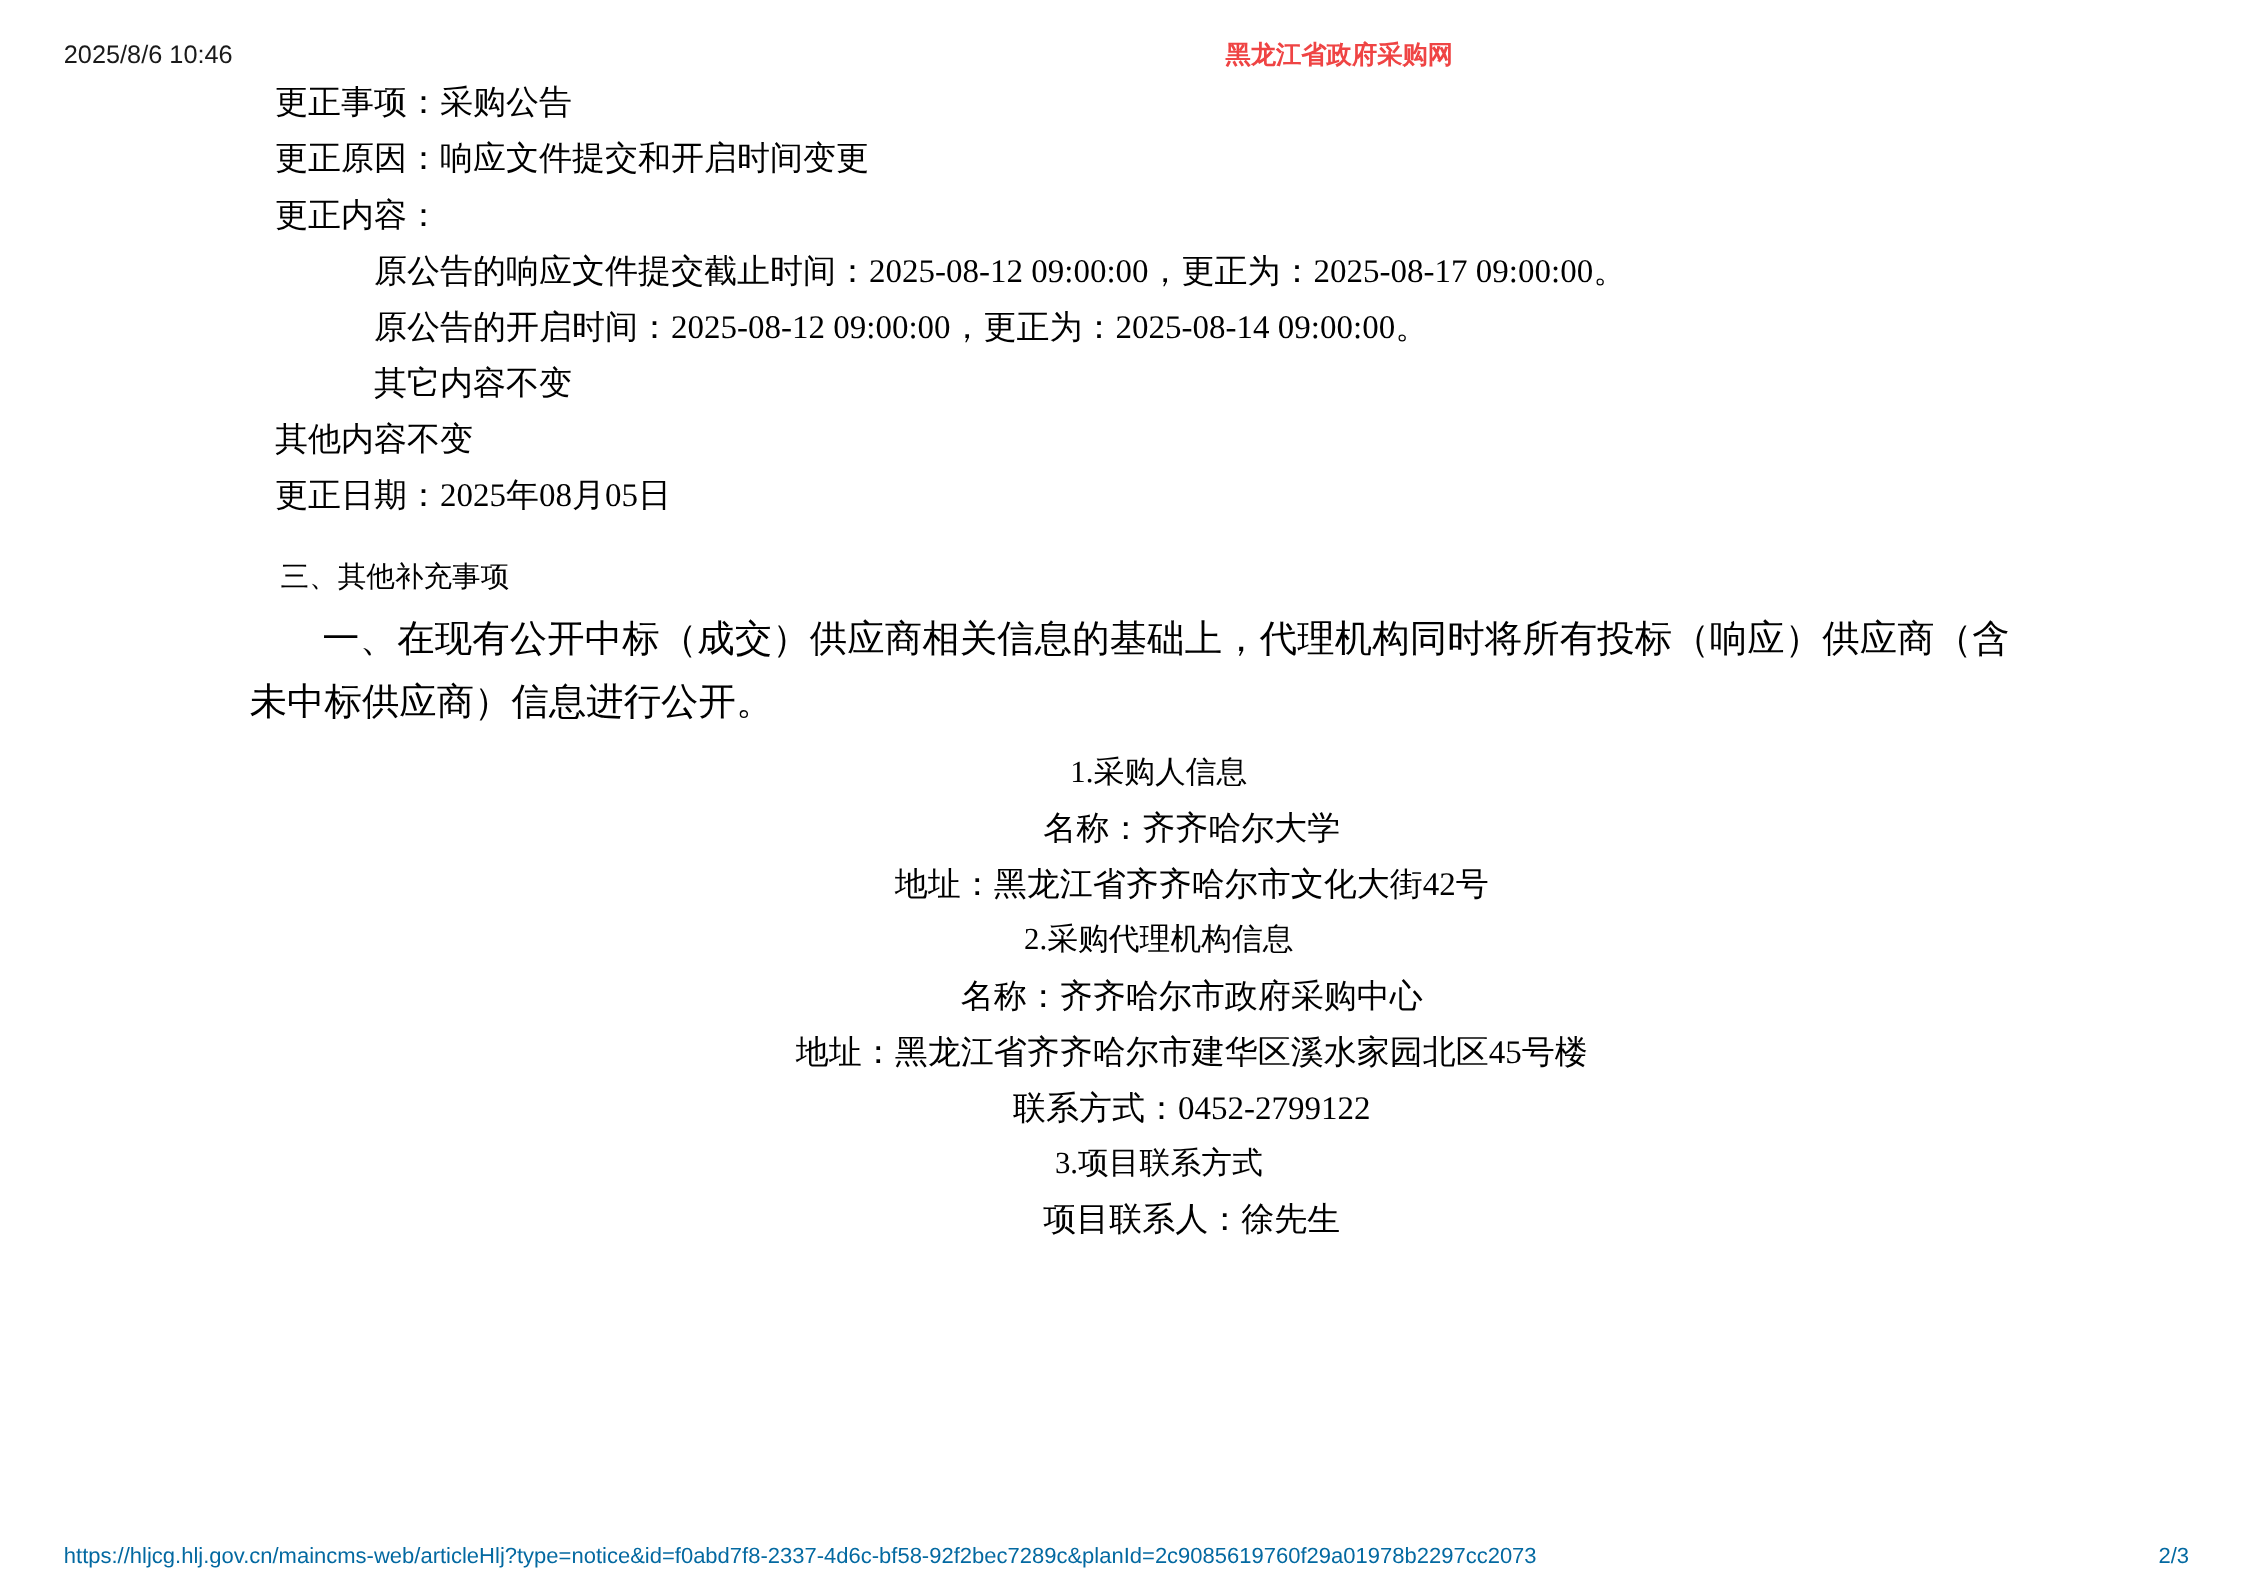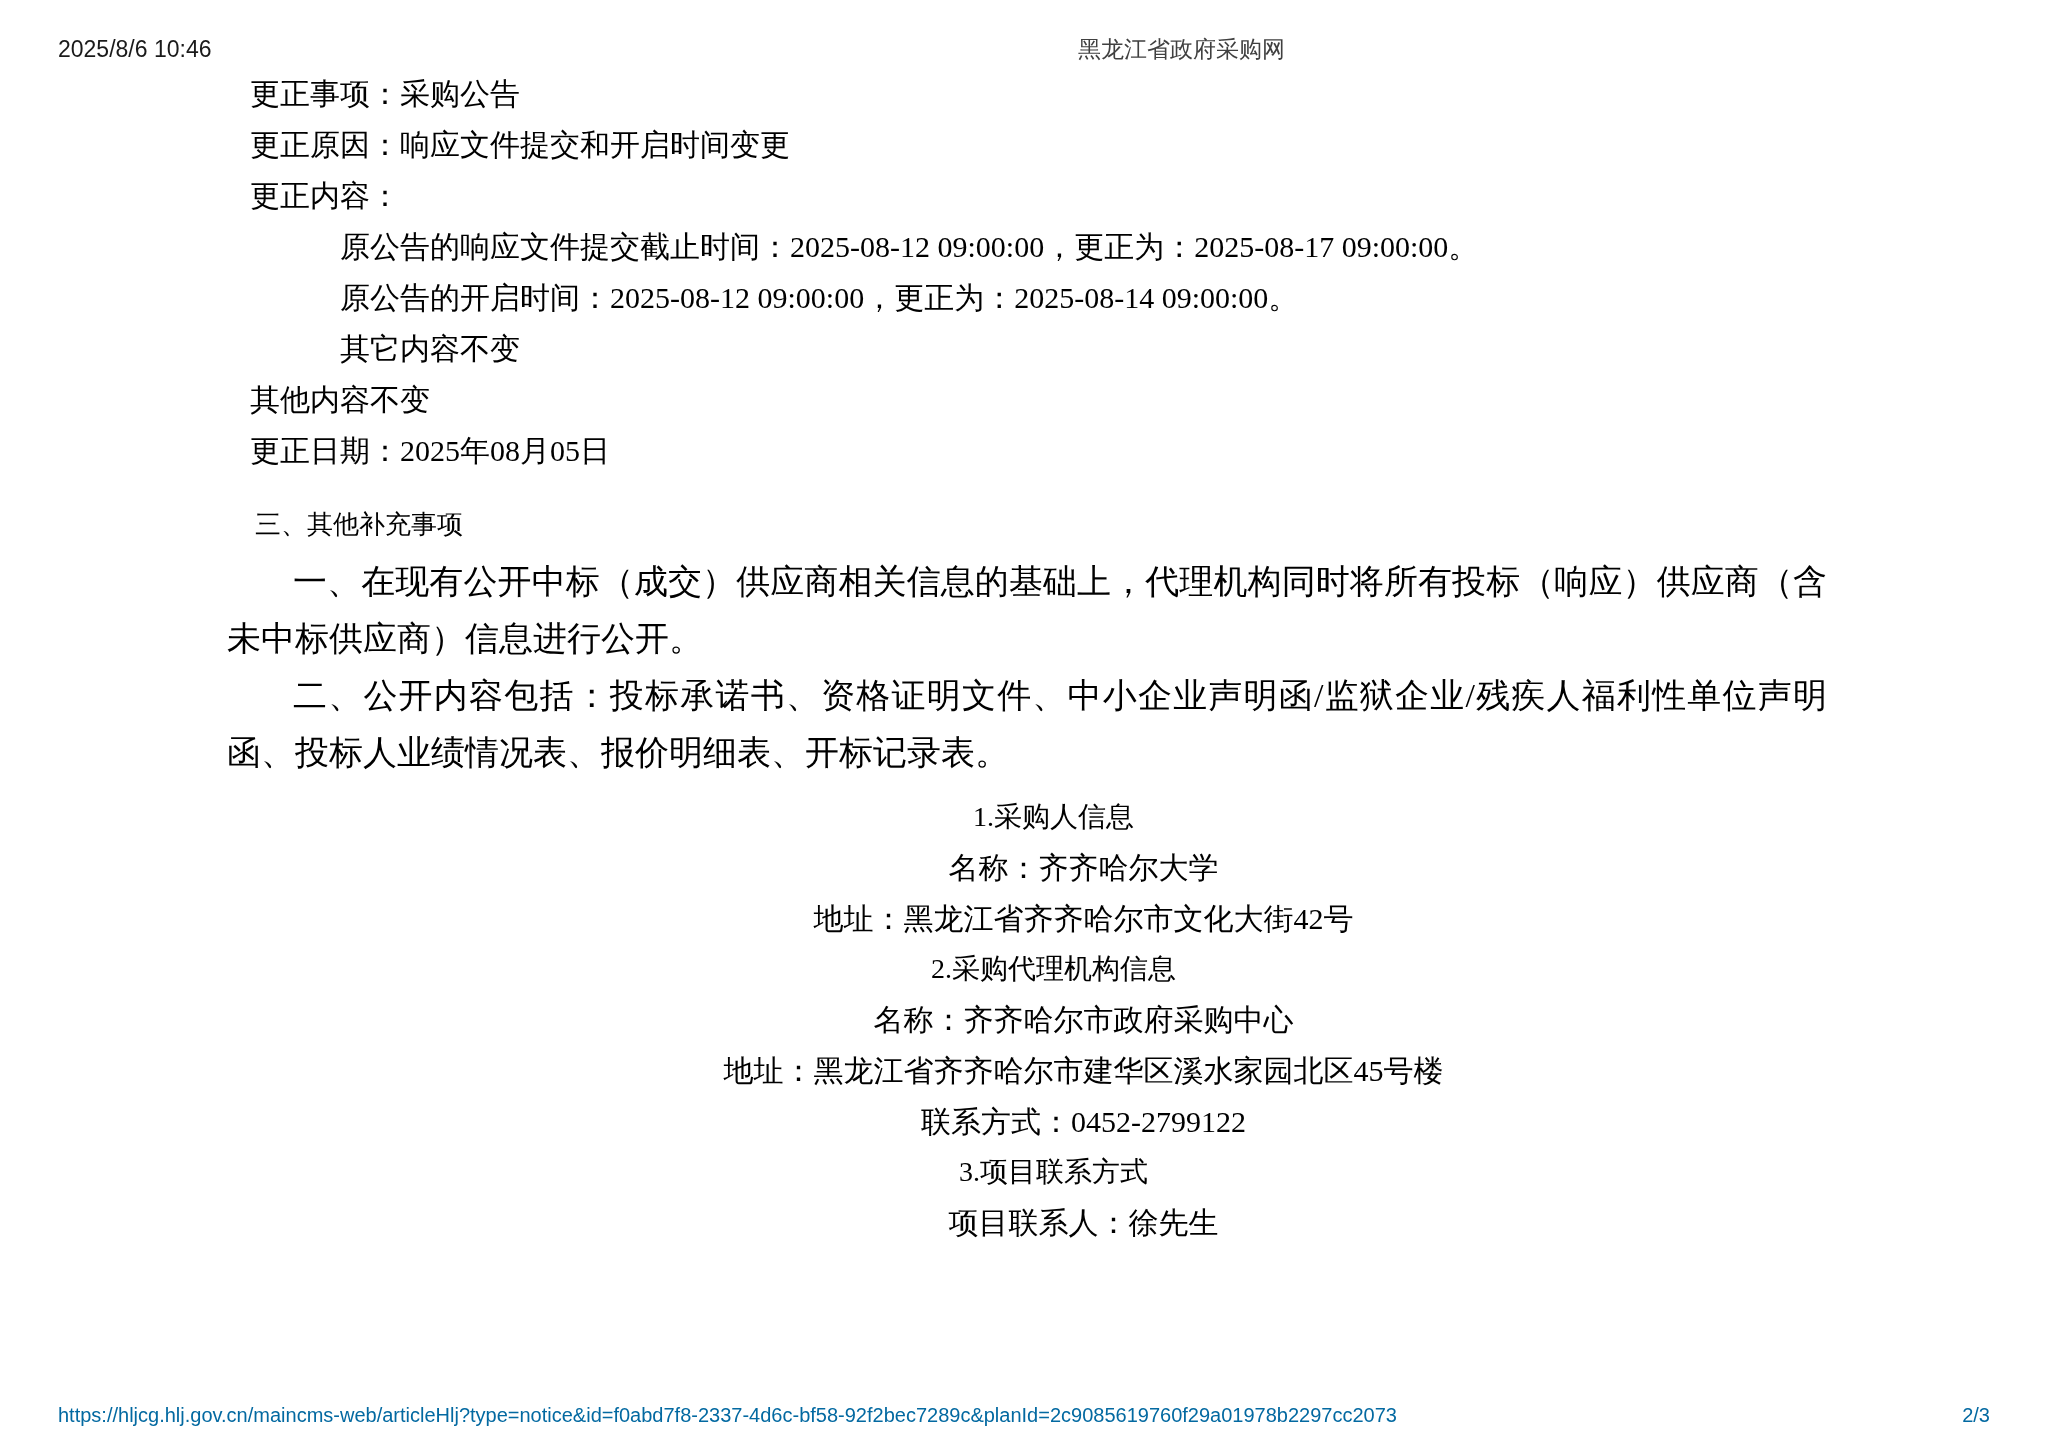--- a/index.html
+++ b/index.html
@@ -26,24 +26,24 @@
   }
   .print-header .datetime {
     position: absolute;
     left: 0;
     top: 0;
     font-weight: 400;
     color: #1a1a1a;
   }
   .print-header .site-title {
     position: absolute;
-    left: 1020px;
+    left: 1056px;
     top: 0;
-    font-weight: 400;
-    color: #404040;
+    font-weight: 700;
+    color: #ef4444;
   }
 
   
   .doc {
     position: absolute;
     top: 68px;
     left: 227px;
     width: 1600px;
   }
   .info-line {
@@ -123,21 +123,20 @@
   <div class="info-line">更正原因：响应文件提交和开启时间变更</div>
   <div class="info-line">更正内容：</div>
   <div class="info-line indented">原公告的响应文件提交截止时间：2025-08-12 09:00:00，更正为：2025-08-17 09:00:00。</div>
   <div class="info-line indented">原公告的开启时间：2025-08-12 09:00:00，更正为：2025-08-14 09:00:00。</div>
   <div class="info-line indented">其它内容不变</div>
   <div class="info-line">其他内容不变</div>
   <div class="info-line">更正日期：2025年08月05日</div>
 
   <div class="section-heading">三、其他补充事项</div>
   <div class="paragraph">一、在现有公开中标（成交）供应商相关信息的基础上，代理机构同时将所有投标（响应）供应商（含未中标供应商）信息进行公开。</div>
-  <div class="paragraph">二、公开内容包括：投标承诺书、资格证明文件、中小企业声明函/监狱企业/残疾人福利性单位声明函、投标人业绩情况表、报价明细表、开标记录表。</div>
 
 
   <div class="contact-list">
     <div class="contact-group">
       <div class="contact-label">1.采购人信息</div>
       <div class="contact-detail">名称：齐齐哈尔大学</div>
       <div class="contact-detail">地址：黑龙江省齐齐哈尔市文化大街42号</div>
     </div>
     <div class="contact-group">
       <div class="contact-label">2.采购代理机构信息</div>

